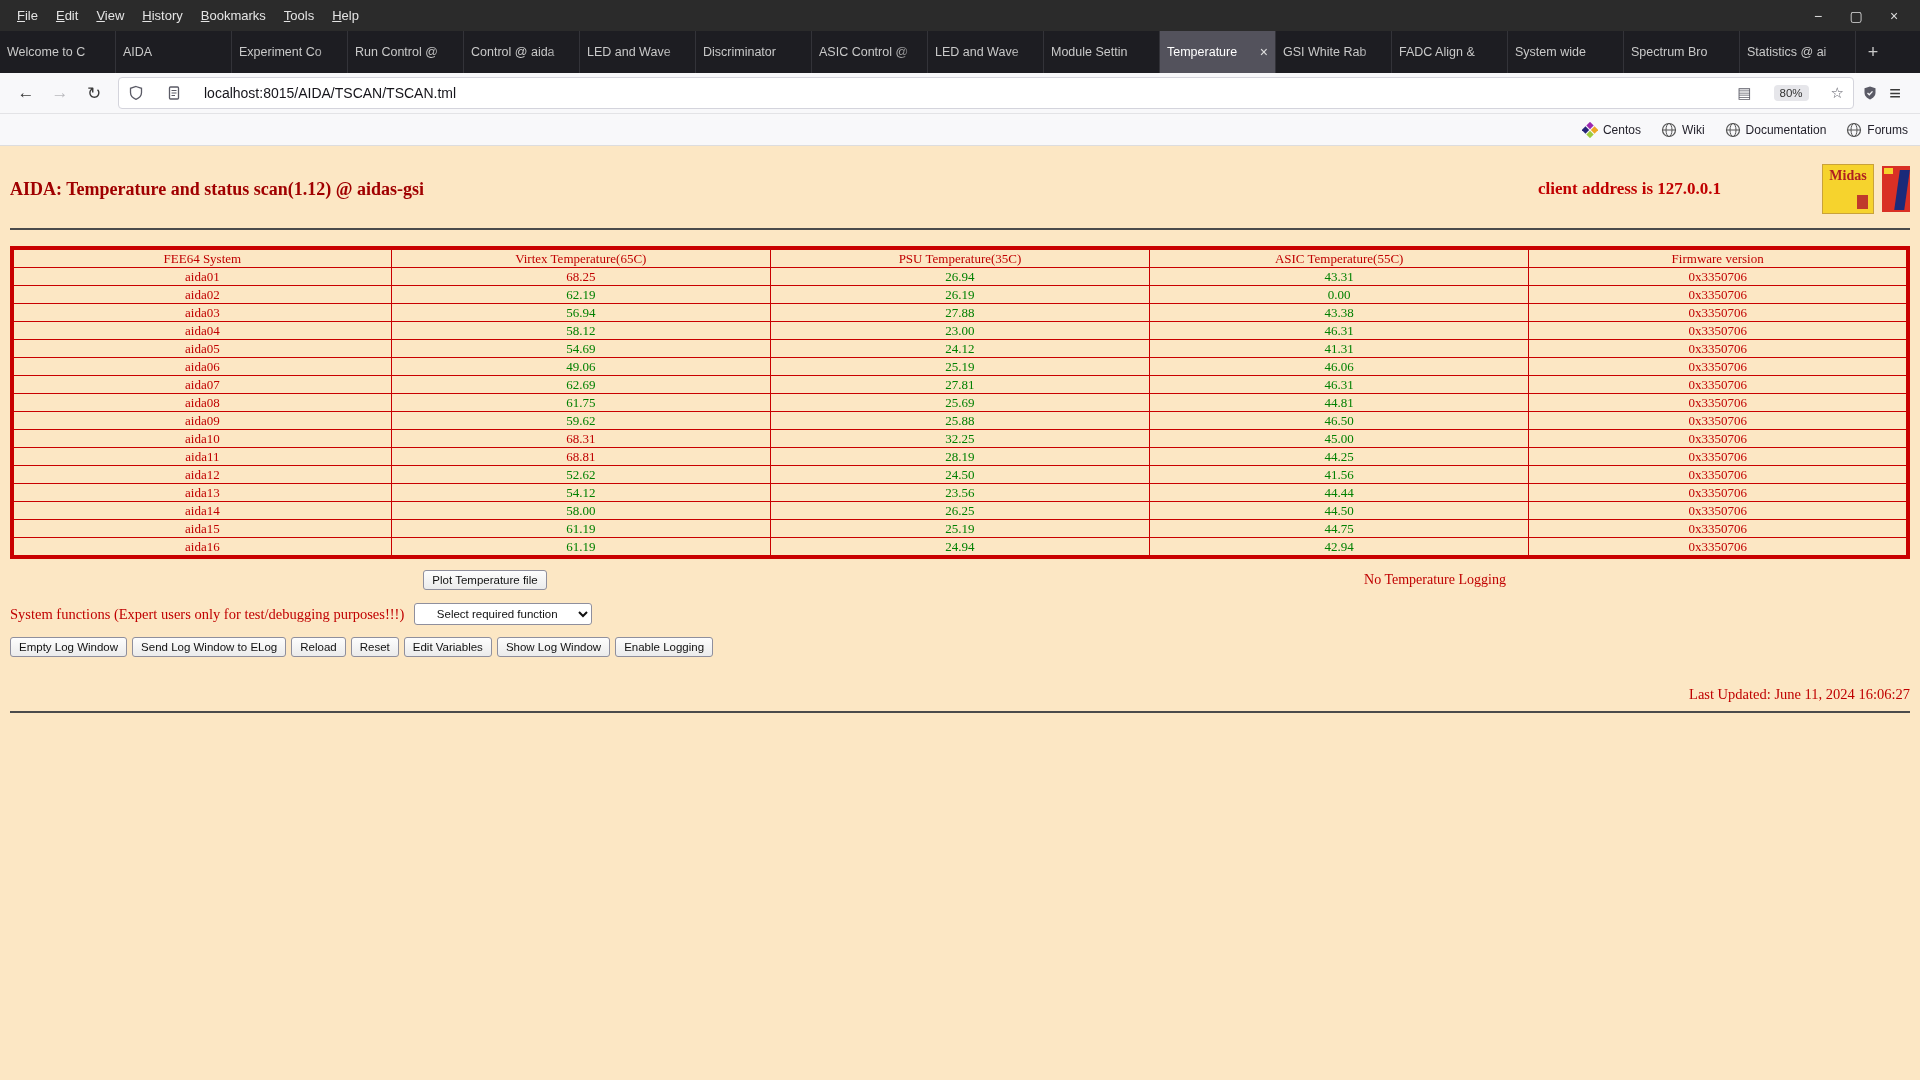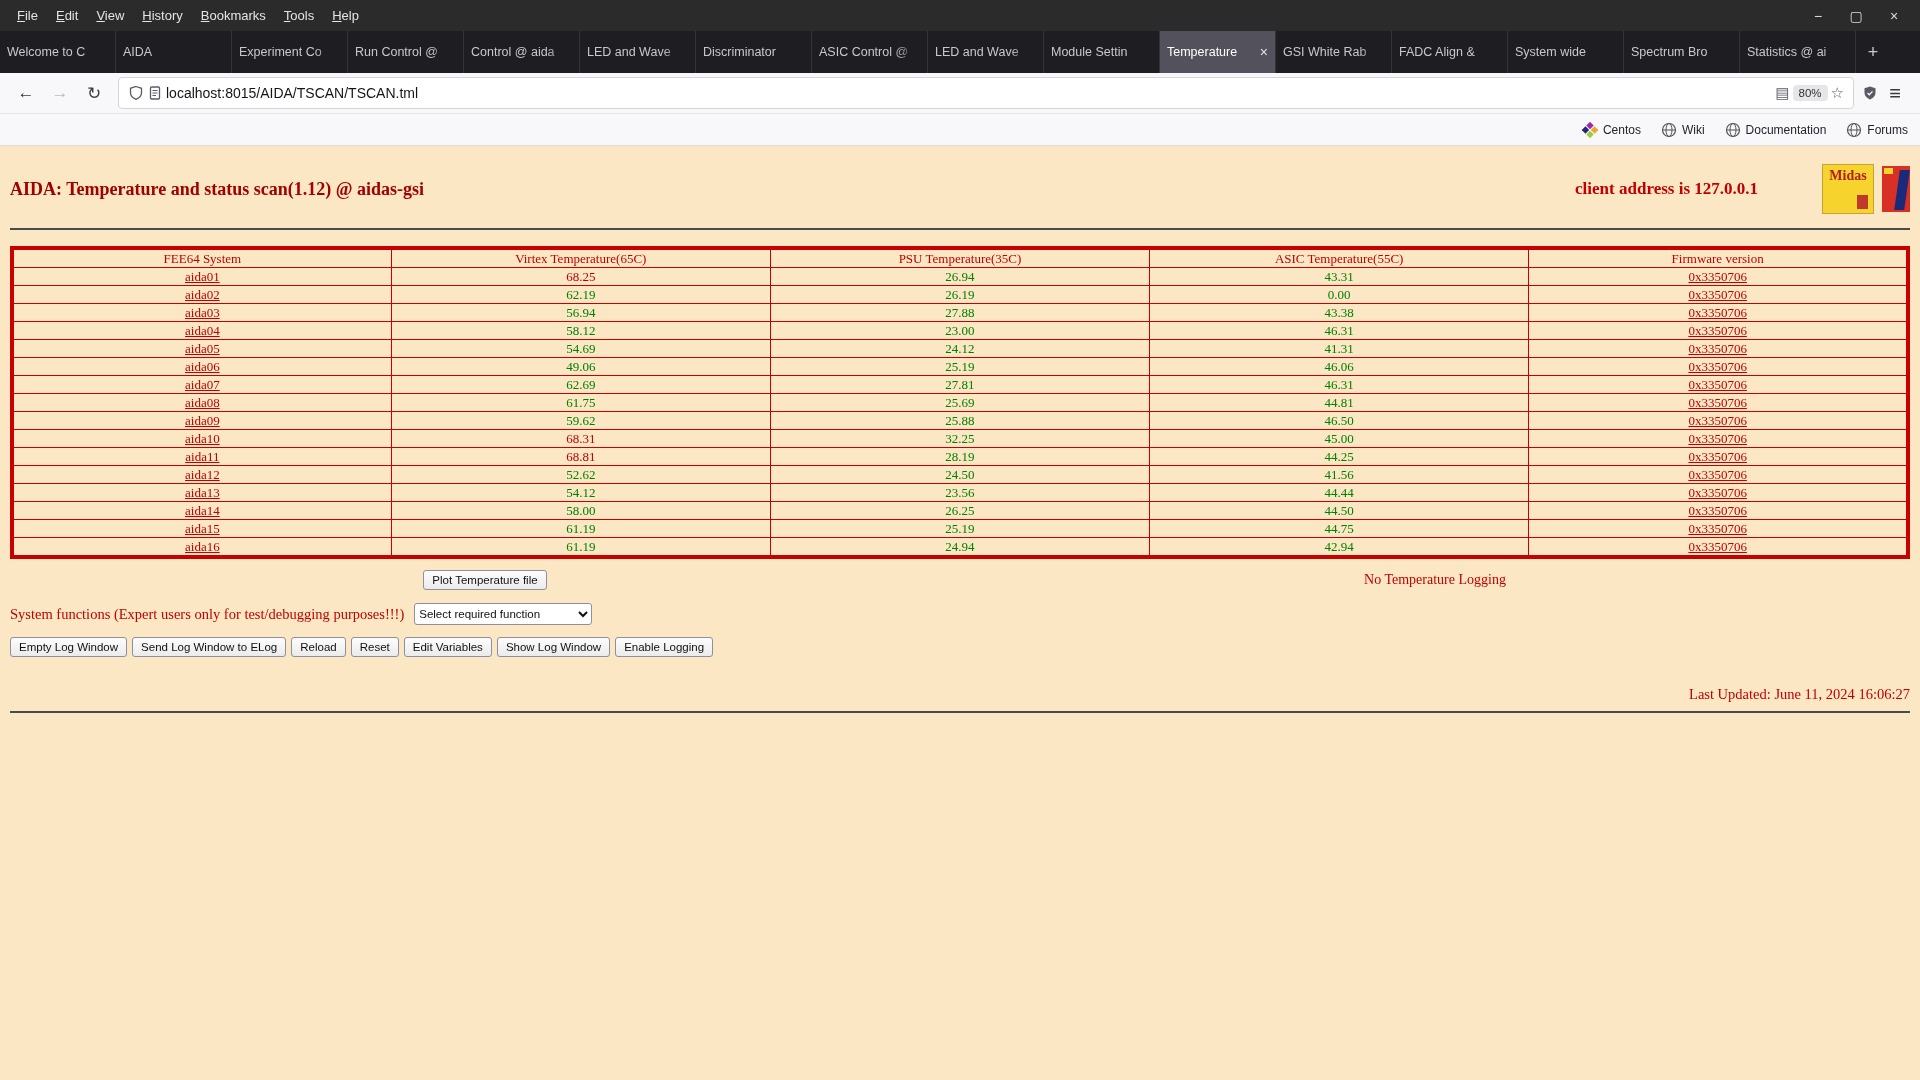--- a/index.html
+++ b/index.html
@@ -18,65 +18,65 @@
   .tab.active { background:#53525c; color:#ffffff; }
   .tab-label { white-space:nowrap; overflow:hidden; flex:1;
       -webkit-mask-image:linear-gradient(to right,#000 75%,transparent);
       mask-image:linear-gradient(to right,#000 75%,transparent); }
   .tab-close { margin-left:2px; font-size:14px; color:#e0e0e0; }
   .new-tab { flex:0 0 34px; display:flex; align-items:center; justify-content:center; color:#c9c9c9; font-size:18px; }
 
   .navbar { height:41px; background:#f8f8fa; display:flex; align-items:center; padding:0 10px; gap:2px; border-bottom:1px solid #e3e3e6; }
   .nav-btn { width:32px; height:30px; display:flex; align-items:center; justify-content:center; font-size:17px; color:#3a3a3a; border-radius:4px; }
   .nav-btn.disabled { color:#b9b9bd; }
-  .urlbar { flex:1; height:32px; background:#ffffff; border:1px solid #d4d4dc; border-radius:4px; display:flex; align-items:center; padding:0 9px; margin:0 6px; gap:3px; }
+  .urlbar { flex:1; height:32px; background:#ffffff; border:1px solid #d4d4dc; border-radius:4px; display:flex; align-items:center; padding:0 9px; margin:0 6px; gap:22px; }
   .url-text { font-size:14px; color:#15141a; flex:1; white-space:nowrap; overflow:hidden; }
   .zoom-chip { background:#e6e6ea; border-radius:4px; font-size:11.5px; color:#333; padding:2px 6px; }
   .icon16 { width:16px; height:16px; flex:0 0 auto; }
   .glyph-icon { font-size:15px; color:#5b5b66; }
   .menu-hamburger { font-size:20px; color:#3a3a3a; width:30px; text-align:center; }
 
   .bookmarksbar { height:32px; background:#f8f8fa; display:flex; align-items:center; padding:0 12px; gap:20px; font-size:12px; color:#24222c; border-bottom:1px solid #ddddde;justify-content:flex-end; }
   .bookmark { display:flex; align-items:center; gap:5px; }
 
   
   .page { background:#fce7c4; height:934px; padding:0 10px; font-family:"Liberation Serif",serif; color:#c00000; }
   .page-header { display:flex; align-items:center; padding-top:18px; }
   .page-title { font-size:18px; font-weight:bold; color:#a00000; }
-  .client-address { margin-left:auto; font-size:17px; font-weight:bold; color:#c00000; margin-right:64px; }
+  .client-address { margin-left:auto; font-size:17px; font-weight:bold; color:#c00000; margin-right:101px; }
   .logos { display:flex; gap:8px; align-items:center; }
   .logo-midas { width:52px; height:50px; background:#f6d32d; border:1px solid #c9a23a; position:relative;
       display:flex; align-items:flex-start; justify-content:center; padding-top:3px;
       font-family:"Liberation Serif",serif; font-weight:bold; }
   .midas-text { font-size:14px; color:#b02020; }
   .midas-fig { position:absolute; right:5px; bottom:4px; width:11px; height:14px; background:#c0392b; }
   .logo-facility { width:28px; height:46px; background:#d93025; position:relative; overflow:hidden; }
   .logo-facility::before { content:""; position:absolute; left:2px; top:2px; width:9px; height:6px; background:#f6d32d; }
   .fac-stripe { position:absolute; left:55%; top:8%; width:34%; height:88%; background:#1a2a7a; transform:skew(-8deg); }
 
   hr.rule { border:none; border-top:2px solid #4b4b4b; margin-top:14px; }
 
   table.scan { width:100%; table-layout:fixed; border-collapse:collapse; margin-top:16px;
       border:4px solid #c90000; font-size:13px; }
   .scan th, .scan td { border:1px solid #c90000; text-align:center; height:18px; line-height:17px; padding:0; font-weight:normal; }
   .scan th { color:#c00000; }
-  .scan td.system, .scan td.firmware { color:#c00000;text-decoration:underline; }
+  .scan td.system, .scan td.firmware { color:#c00000; }
   .scan td.red { color:#c00000; }
   .scan td.green { color:#008000; }
 
   .subtable { display:flex; margin-top:6px; align-items:center; height:30px; }
   .subtable .half { flex:1; display:flex; justify-content:center; }
   button.ui { font-family:"Liberation Sans",sans-serif; font-size:11.5px; color:#111;
       background:linear-gradient(#fdfdfd,#ebebeb); border:1px solid #8f8f9d; border-radius:3px; padding:3px 8px; }
   .logging-status { font-size:14px; color:#c00000; }
 
   .sysfunc { margin-top:8px; display:flex; align-items:center; gap:10px; }
   .sysfunc-label { font-size:14.5px; color:#c00000; }
   select.ui { font-family:"Liberation Sans",sans-serif; font-size:11.5px; height:22px; width:178px;
-      border:1px solid #8f8f9d; background:#ffffff; border-radius:3px; color:#111; }
+      border:1px solid #8f8f9d; background:#ffffff; border-radius:3px; color:#111;text-align:center; }
 
   .actions { margin-top:12px; display:flex; gap:5px; }
   .last-updated { margin-top:29px; text-align:right; font-size:14.5px; color:#c00000; }
   hr.rule2 { border:none; border-top:2px solid #4b4b4b; margin-top:8px; }
 </style>
 </head>
 <body>
 
 <div class="menubar">
   <div class="menu-item">File</div>

